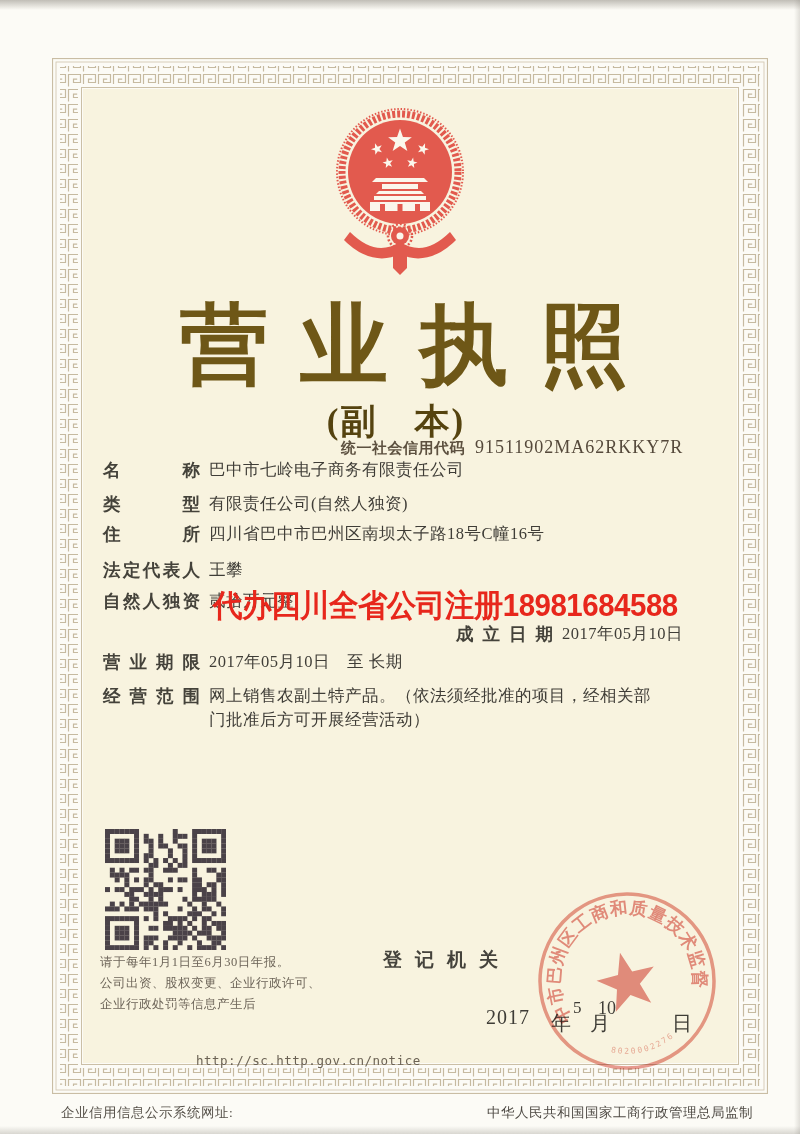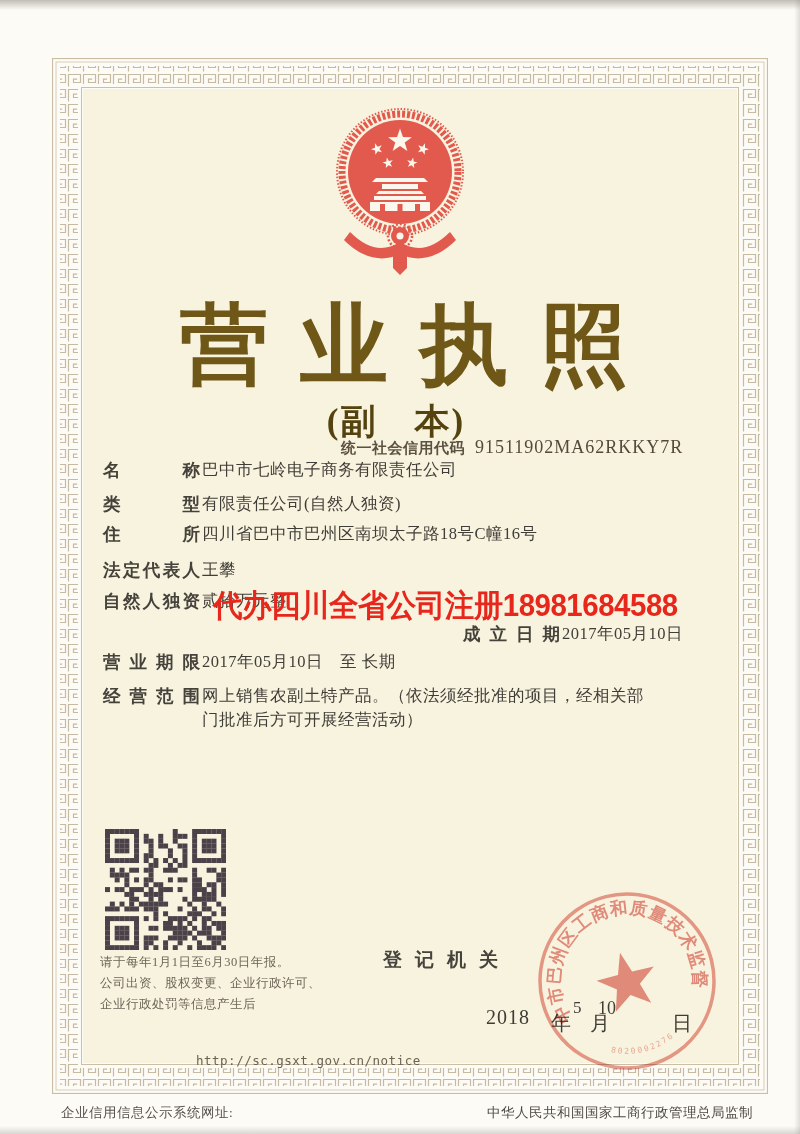--- a/index.html
+++ b/index.html
@@ -20,21 +20,21 @@
   .credit-line{left:341px;top:437px;color:#5d5140;white-space:nowrap;}
   .credit-label{font-size:15px;font-weight:700;letter-spacing:.5px;}
   .credit-code{font-size:18px;letter-spacing:1px;margin-left:10px;color:#55493b;}
   .fields{left:103px;top:458px;width:580px;}
   .frow{position:absolute;left:0;display:flex;width:580px;color:#3f3d37;}
   .frow:nth-child(1){top:0;}   .frow:nth-child(2){top:34px;}
   .frow:nth-child(3){top:64px;}.frow:nth-child(4){top:100px;}
   .frow:nth-child(5){top:131px;}.frow:nth-child(6){top:164px;justify-content:flex-end;}
   .frow:nth-child(7){top:192px;}.frow:nth-child(8){top:226px;}
   .flabel{width:97px;min-width:97px;font-size:17.5px;font-weight:600;color:#44423a;
-        text-align:justify;text-align-last:justify;margin-right:2px;}
+        text-align:justify;text-align-last:justify;margin-right:9px;}
   .fvalue{font-size:16.5px;max-width:456px;line-height:1.45;letter-spacing:.5px;}
   .watermark{left:213px;top:585px;font-family:"Liberation Sans","DejaVu Sans",sans-serif;
         font-weight:700;font-size:31px;color:#e7271c;white-space:nowrap;
         transform:scaleX(.95);transform-origin:left top;letter-spacing:-.5px;z-index:5;}
   .qr{left:105px;top:829px;width:121px;height:121px;}
   .notes{left:100px;top:952px;font-size:12.5px;line-height:21px;color:#6d6559;letter-spacing:.5px;}
   .reg-label{left:383px;top:947px;font-size:19px;letter-spacing:13px;color:#45433c;font-weight:600;}
   .date-part{position:absolute;color:#3e3c36;}
   .d-year{left:486px;top:1006px;font-size:20px;letter-spacing:1px;}
   .d-yc{left:551px;top:1010px;font-size:20px;}
@@ -465,21 +465,21 @@
       </svg></div>
 
   <div class="abs notes">
     <div>请于每年1月1日至6月30日年报。</div>
     <div>公司出资、股权变更、企业行政许可、</div>
     <div>企业行政处罚等信息产生后</div>
   </div>
 
   <div class="abs reg-label">登记机关</div>
 
-  <span class="date-part d-year">2018</span>
+  <span class="date-part d-year">2017</span>
   <span class="date-part d-yc">年</span>
   <span class="date-part d-month">5</span>
   <span class="date-part d-mc">月</span>
   <span class="date-part d-day">10</span>
   <span class="date-part d-dc">日</span>
 
   <svg class="abs seal" width="198" height="198" viewBox="0 0 198 198">
     <defs>
       <path id="sealArc" d="M 36 121.5 A 67 67 0 1 1 162 121.5" fill="none"></path>
       <path id="sealNumArc" d="M 56 158 A 74 74 0 0 0 142 158" fill="none"></path>
@@ -489,16 +489,16 @@
       <path transform="translate(99,101) scale(3.1)" fill="#e4837b" d="M0,-10 L2.35,-3.24 L9.51,-3.09 L3.8,1.24 L5.88,8.09 L0,4 L-5.88,8.09 L-3.8,1.24 L-9.51,-3.09 L-2.35,-3.24 Z"></path>
       <text font-size="17.5" fill="#e4827a" font-weight="700" letter-spacing="1" font-family="Liberation Serif, serif" text-anchor="middle">
         <textPath href="#sealArc" startOffset="50%">巴中市巴州区工商和质量技术监督局</textPath>
       </text>
       <text font-size="8" fill="#eba89f" letter-spacing="2" text-anchor="middle" font-family="DejaVu Sans Mono, monospace">
         <textPath href="#sealNumArc" startOffset="50%">8020002276</textPath>
       </text>
     </g>
   </svg>
 
-  <div class="abs url">http://sc.gsxt.gov.cn/notice</div>
+  <div class="abs url">http://sc.http.gov.cn/notice</div>
   <div class="abs footer-left">企业信用信息公示系统网址:</div>
   <div class="abs footer-right">中华人民共和国国家工商行政管理总局监制</div>
 </div>
 
 </body></html>

